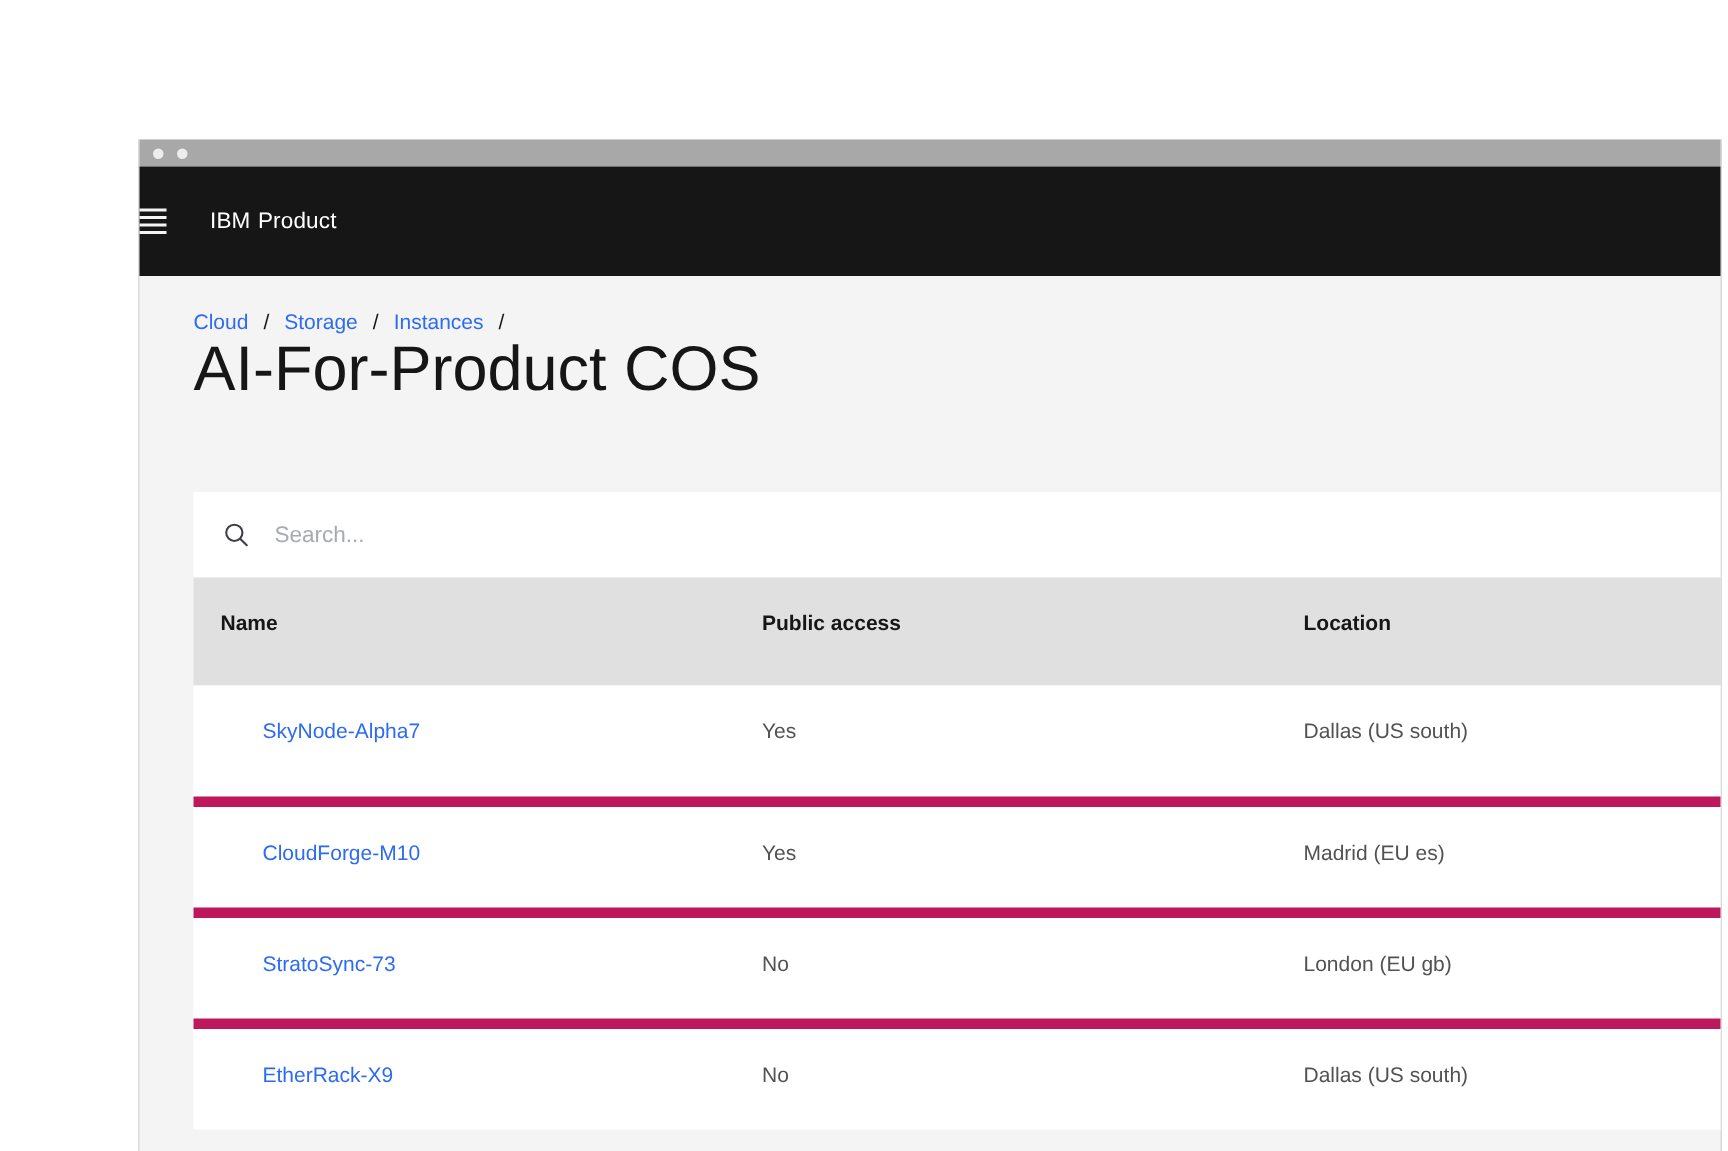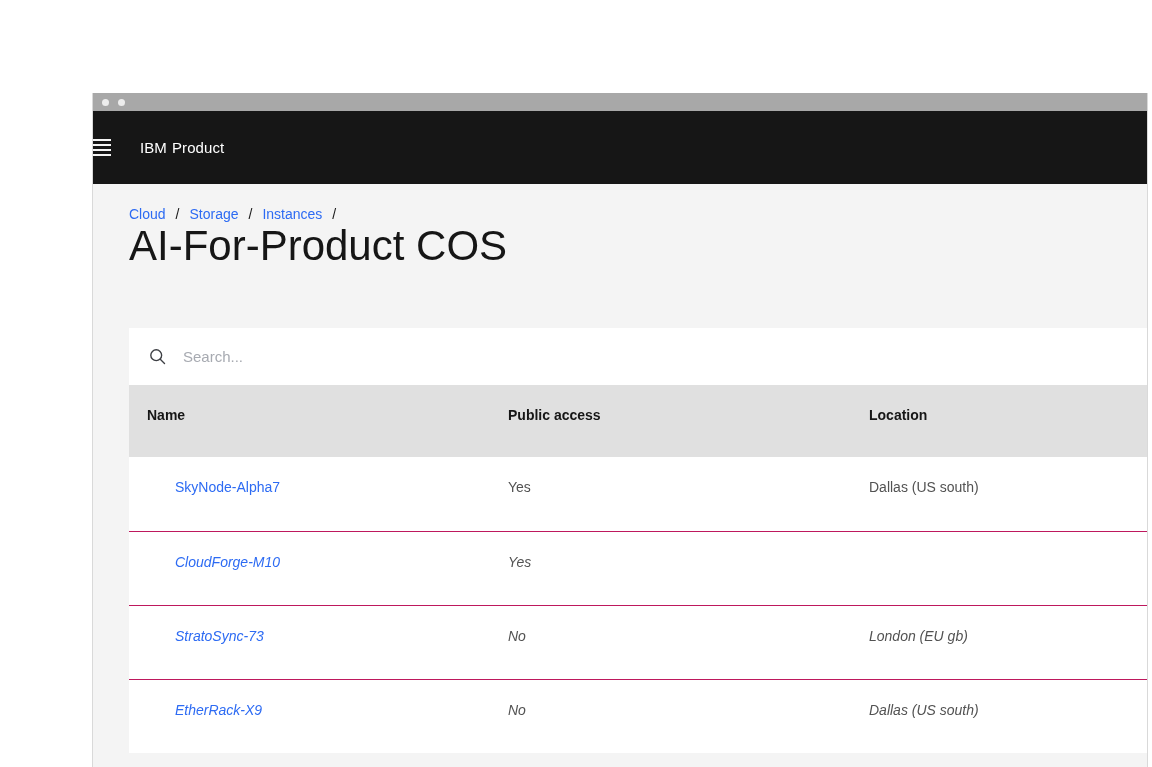--- a/index.html
+++ b/index.html
@@ -89,21 +89,21 @@
   }
   .th {
     padding: 22px 0 0 18px;
     font-size: 14px; font-weight: bold; color: #161616;
     line-height: 17px;
   }
   .tr {
     height: 74px;
     background: #ffffff;
   }
-  .tr + .tr { border-top: 1px solid #be185d; font-style: italic; }
+  .tr + .tr { border-top: 7px solid #be185d; }
   .td {
     padding: 22px 0 0 18px;
     font-size: 14px; color: #525252;
     line-height: 17px;
   }
   .td a { color: #2d6bf3; text-decoration: none; cursor: pointer; margin-left: 28px; }
 </style>
 </head>
 <body>
 
@@ -164,20 +164,21 @@
         </div>
         <div class="td">Yes</div>
         <div class="td">Dallas (US south)</div>
       </div>
 
       <div class="grid-row tr">
         <div class="td">
           <a>CloudForge-M10</a>
         </div>
         <div class="td">Yes</div>
+        <div class="td">Madrid (EU es)</div>
       </div>
 
       <div class="grid-row tr">
         <div class="td">
           <a>StratoSync-73</a>
         </div>
         <div class="td">No</div>
         <div class="td">London (EU gb)</div>
       </div>
 

